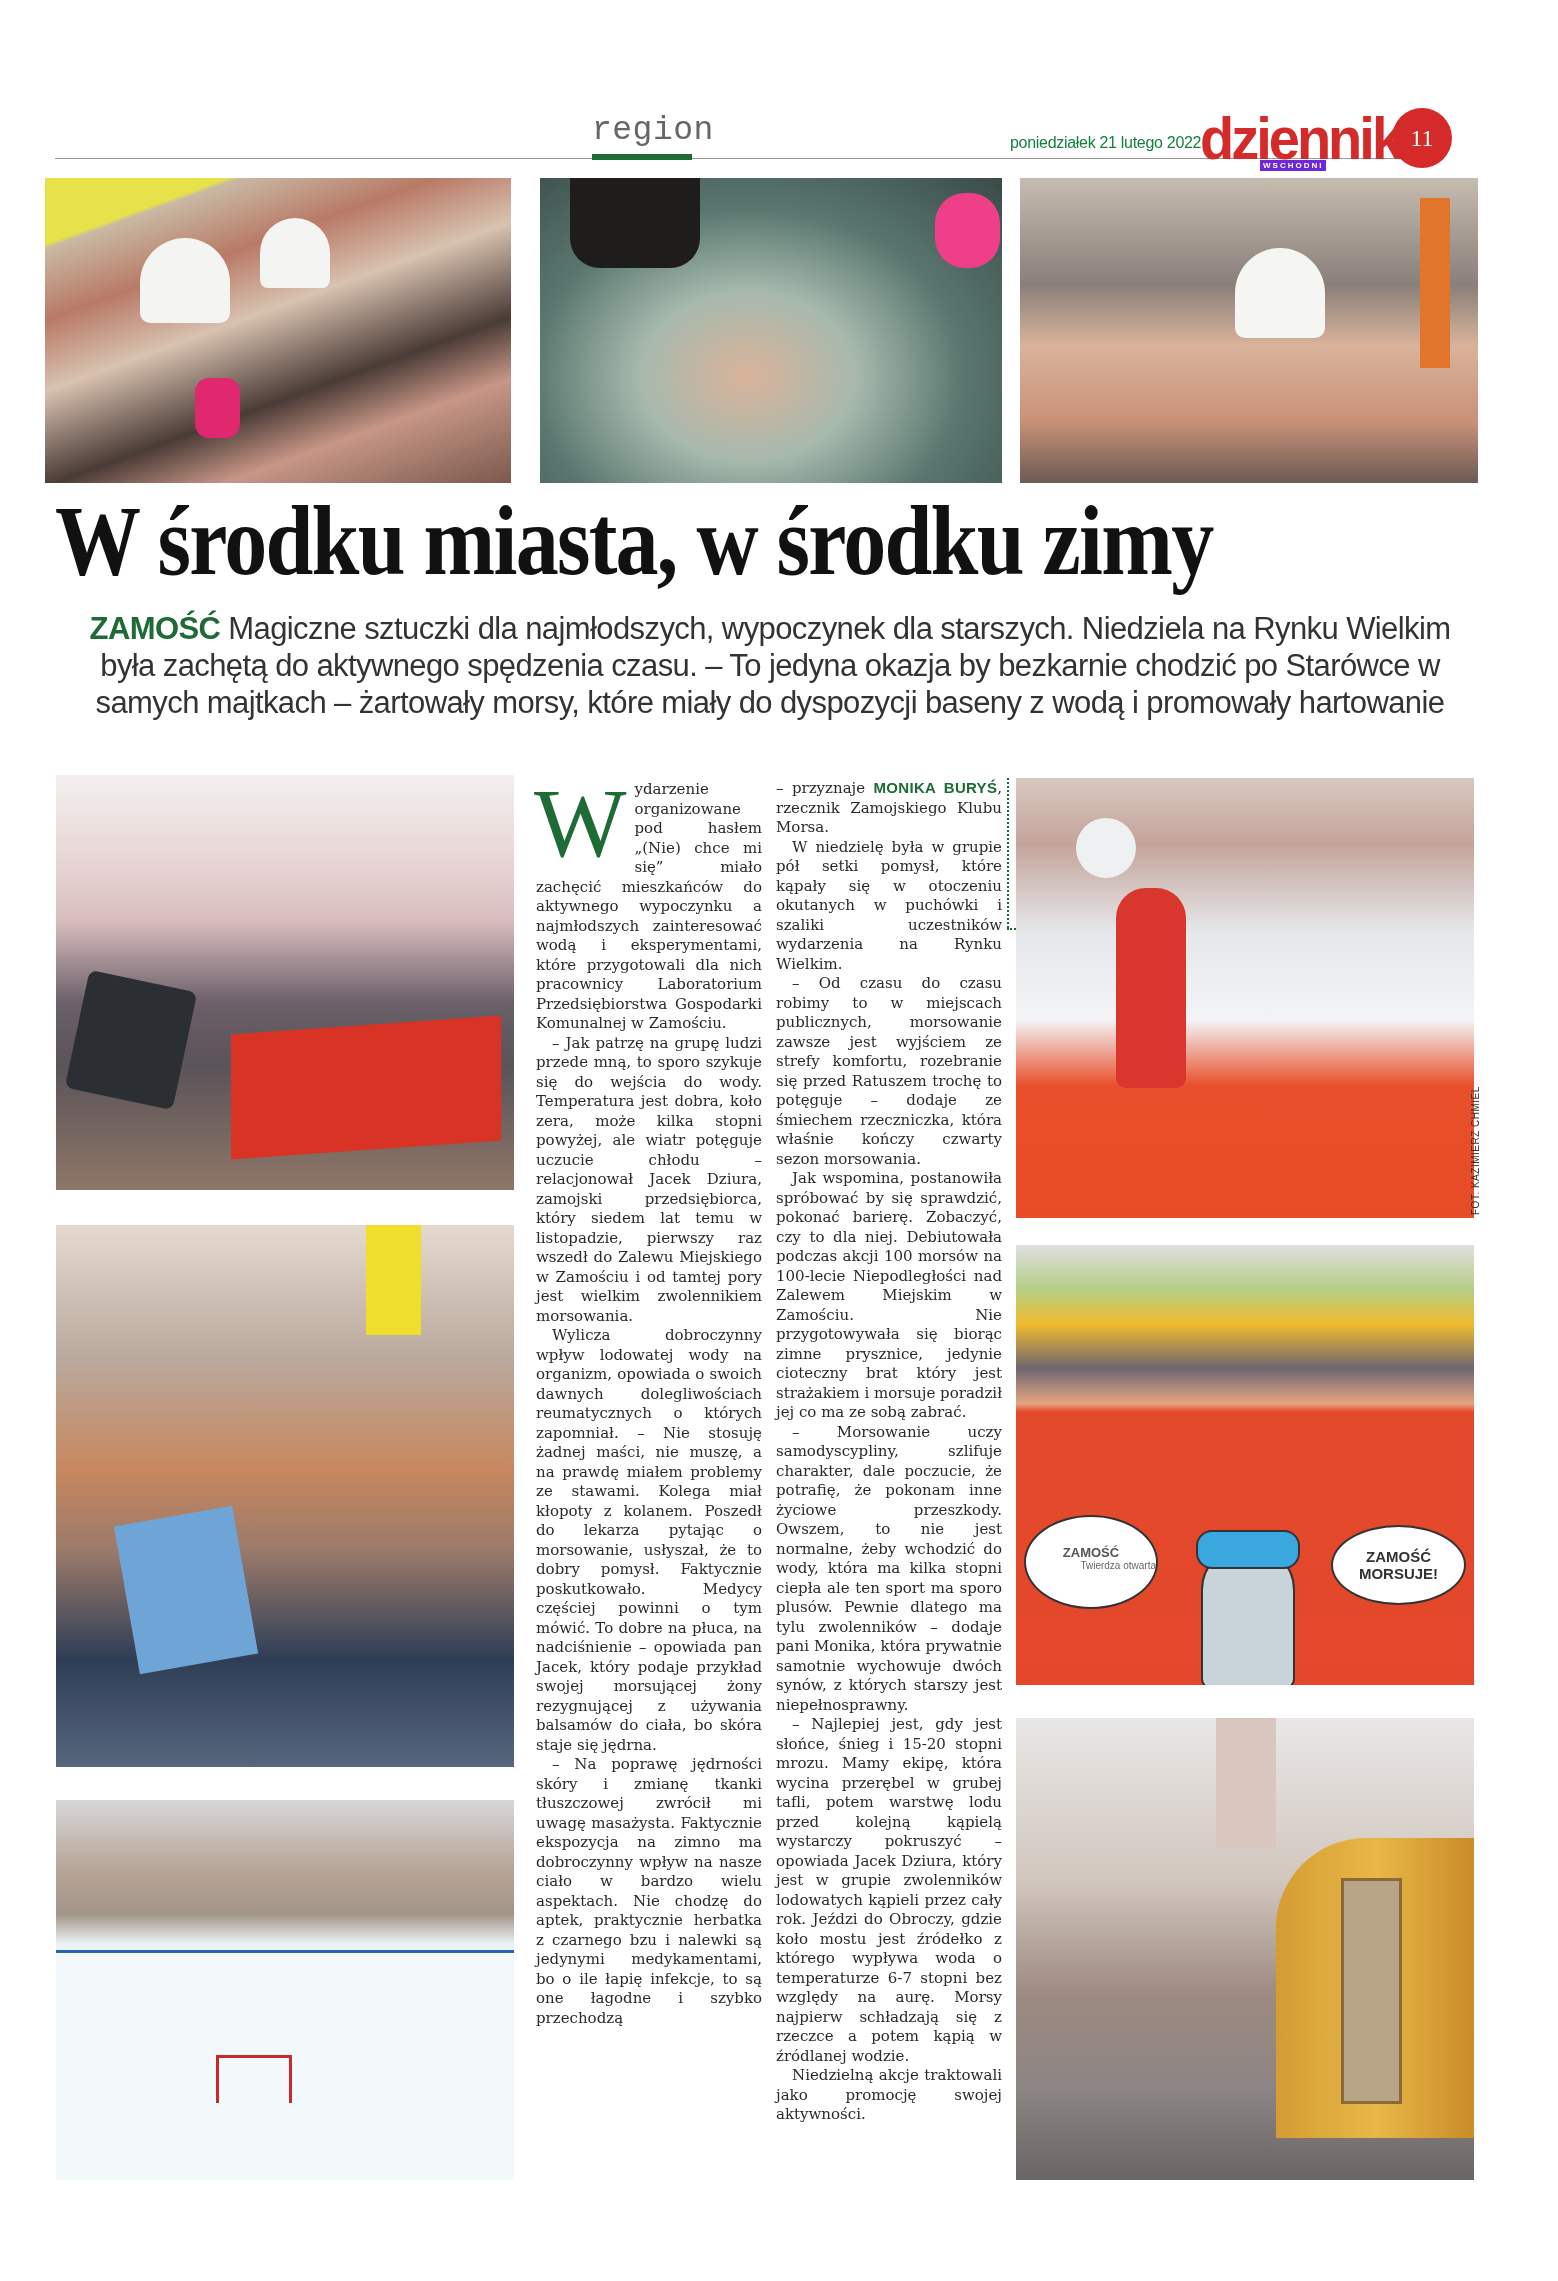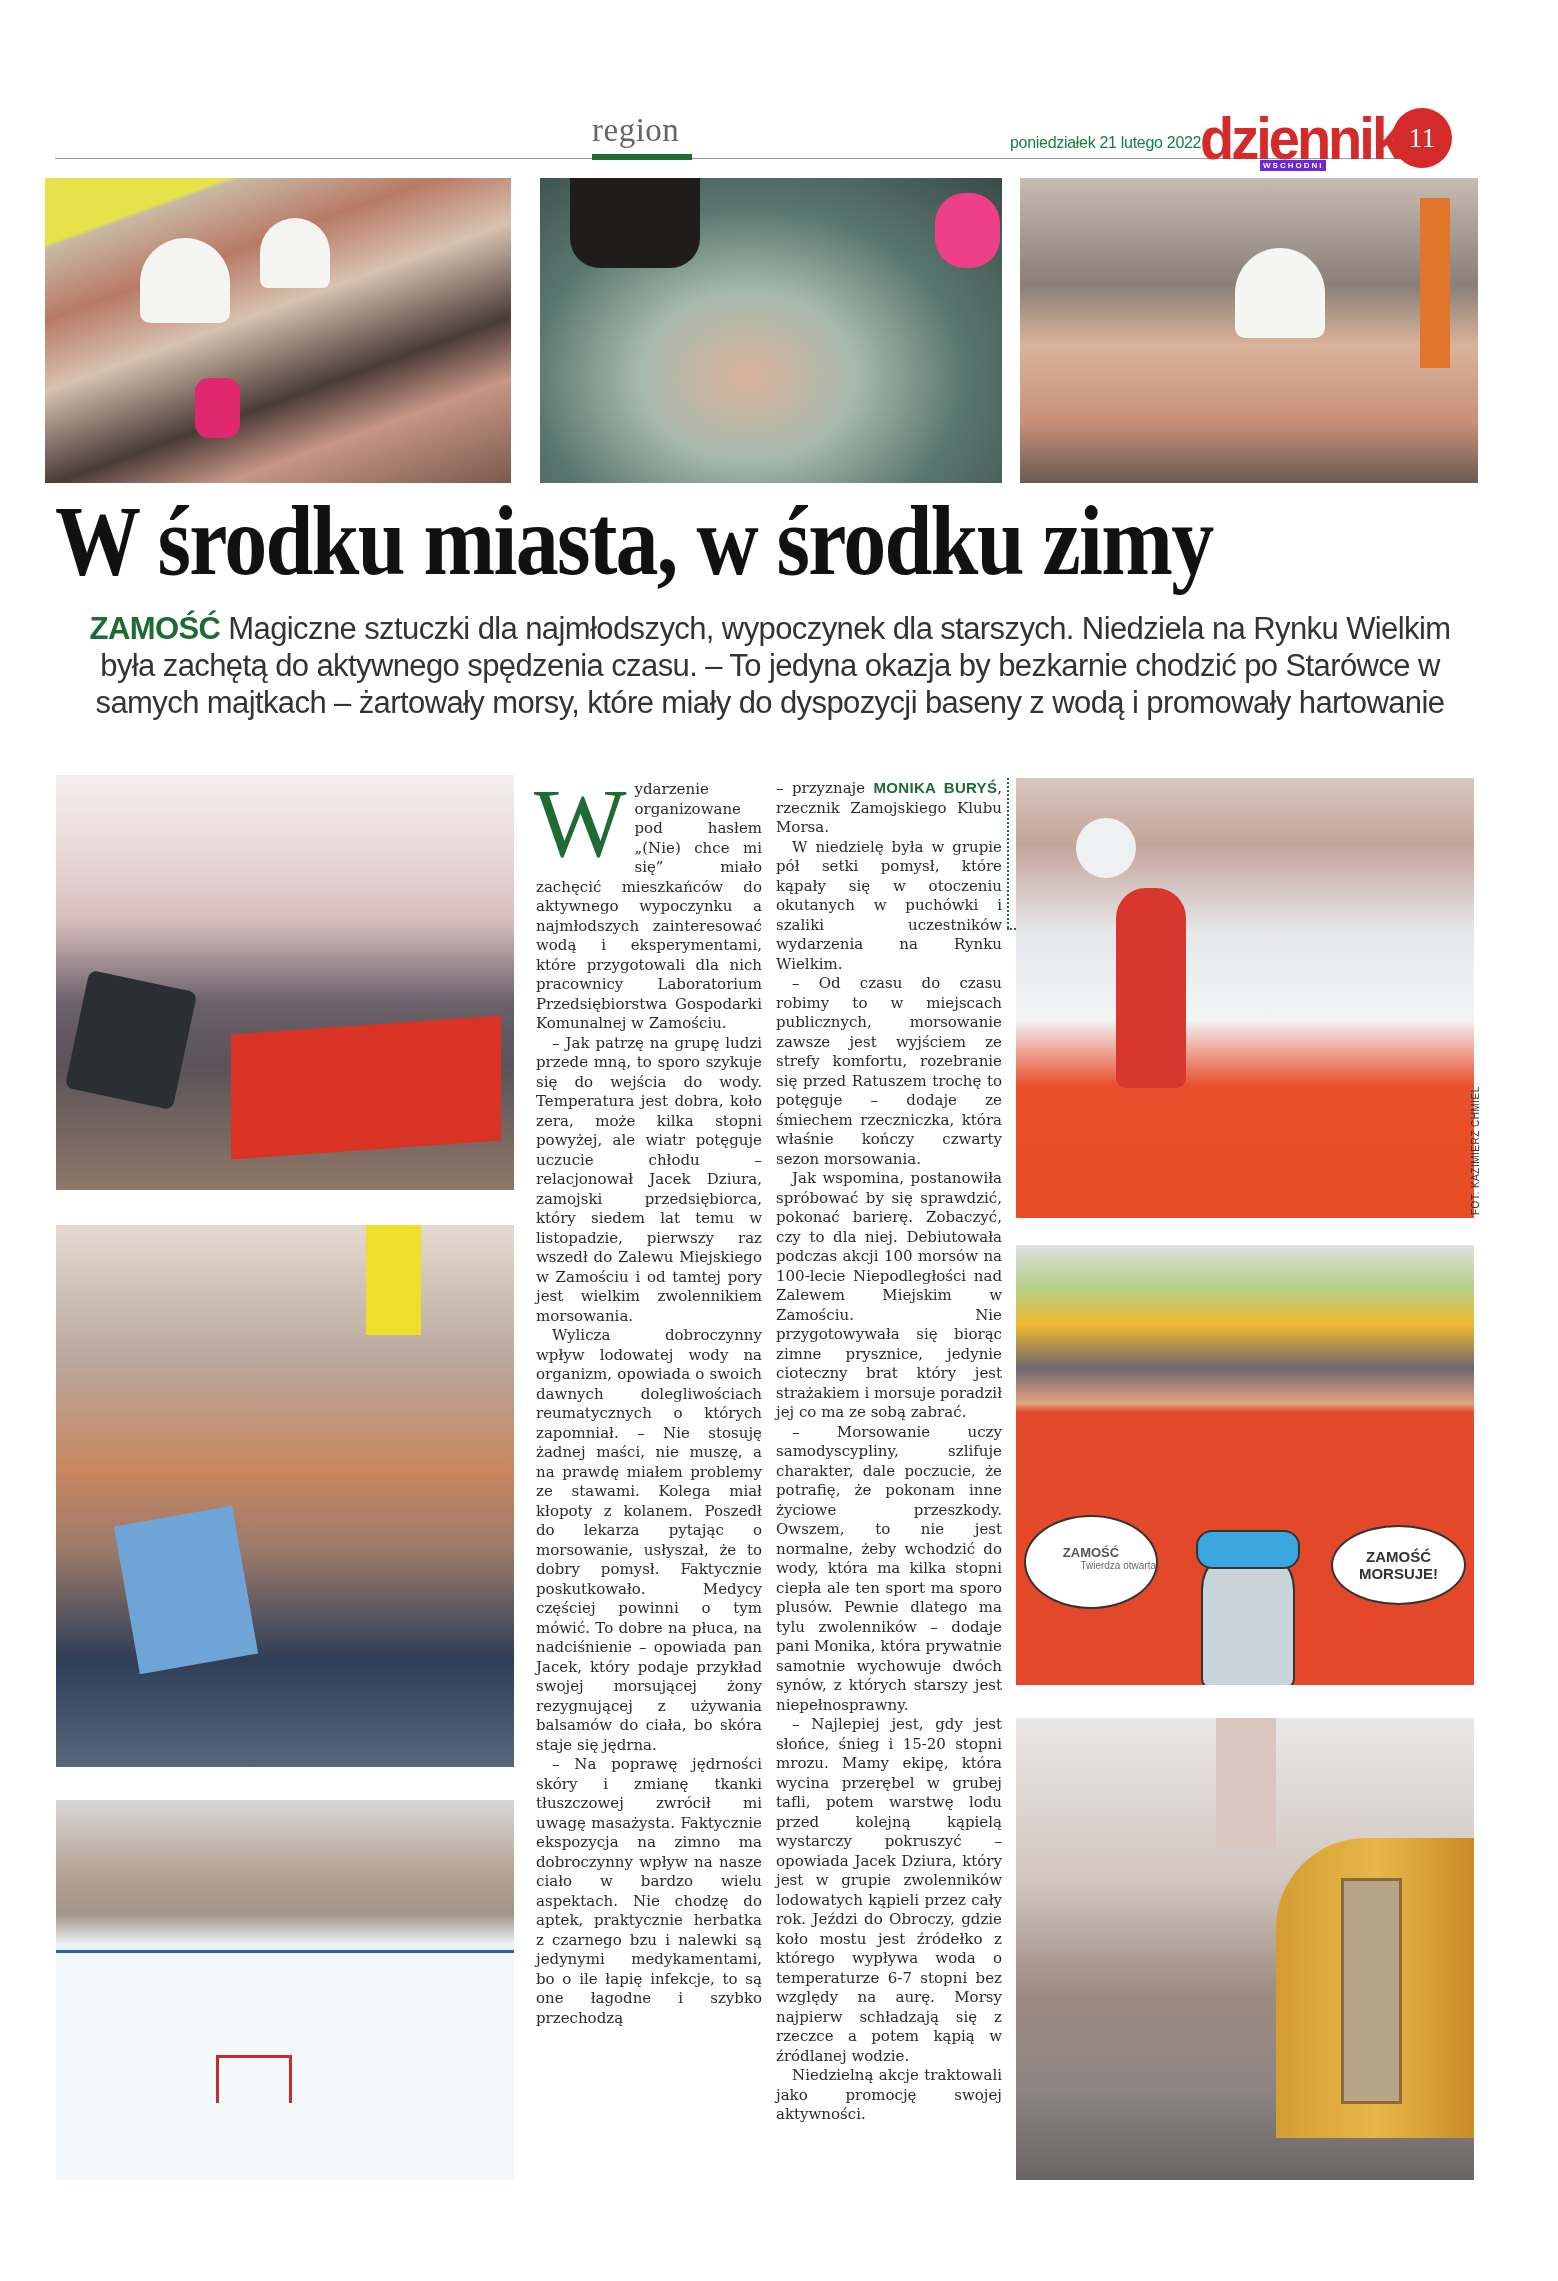--- a/index.html
+++ b/index.html
@@ -1,26 +1,26 @@
 <!DOCTYPE html>
 <html><head>
 <meta charset="utf-8">
 <style>
   html,body{margin:0;padding:0;background:#fff;}
   body{width:1558px;height:2281px;position:relative;overflow:hidden;font-family:"DejaVu Serif",serif;color:#222;}
   .abs{position:absolute;}
   
-  .section-label{left:592px;top:112px;font-family:Liberation Serif, serif;font-size:33px;color:#666;font-weight:300;letter-spacing:0.5px;}
+  .section-label{left:592px;top:112px;font-family:Liberation Mono, monospace;font-size:33px;color:#666;font-weight:300;letter-spacing:0.5px;}
   .section-underline{left:592px;top:154px;width:100px;height:6px;background:#1e6b35;}
   .header-rule{left:55px;top:158px;width:1365px;height:1px;background:#999;}
   .date{left:1010px;top:134px;font-family:"Liberation Sans",sans-serif;font-size:16px;color:#15803d;letter-spacing:-0.3px;}
   .logo{left:1200px;top:118px;width:172px;height:52px;}
   .logo-text{position:absolute;left:0;top:-10px;font-family:"Liberation Sans",sans-serif;font-weight:bold;font-size:56px;color:#d52a2a;letter-spacing:-3px;transform:scaleY(1.05);line-height:62px;}
   .logo-sub{position:absolute;left:60px;top:42px;background:#6d28d9;color:#fff;font-family:"Liberation Sans",sans-serif;font-size:8px;font-weight:bold;letter-spacing:2px;padding:0 3px;line-height:11px;}
-  .page-num{left:1392px;top:108px;width:60px;height:60px;border-radius:50%;background:#d52a2a;color:#fff;font-family:"Liberation Serif",serif;font-size:28px;text-align:center;line-height:60px;}
+  .page-num{left:1392px;top:108px;width:60px;height:60px;border-radius:50%;background:#d52a2a;color:#fff;font-family:"Liberation Serif",serif;font-size:24px;text-align:center;line-height:60px;}
   
   .photo{position:absolute;overflow:hidden;}
   .photo .ph{position:absolute;inset:0;}
   
   .headline{left:55px;top:486px;width:1420px;font-family:"Liberation Serif",serif;font-weight:bold;font-size:100px;line-height:110px;color:#111;white-space:nowrap;letter-spacing:-2px;transform:scaleX(0.86);transform-origin:left top;}
   .lead{left:60px;top:610px;width:1420px;text-align:center;font-family:"Liberation Sans",sans-serif;font-size:31px;line-height:37px;color:#333;font-weight:300;letter-spacing:-0.6px;}
   .lead .place{color:#1e6b35;font-weight:bold;}
   
   .col{position:absolute;font-family:"DejaVu Serif",serif;font-size:15px;line-height:19.5px;color:#2a2a2a;text-align:justify;hyphens:manual;}
   .col p{margin:0;text-indent:16px;}

